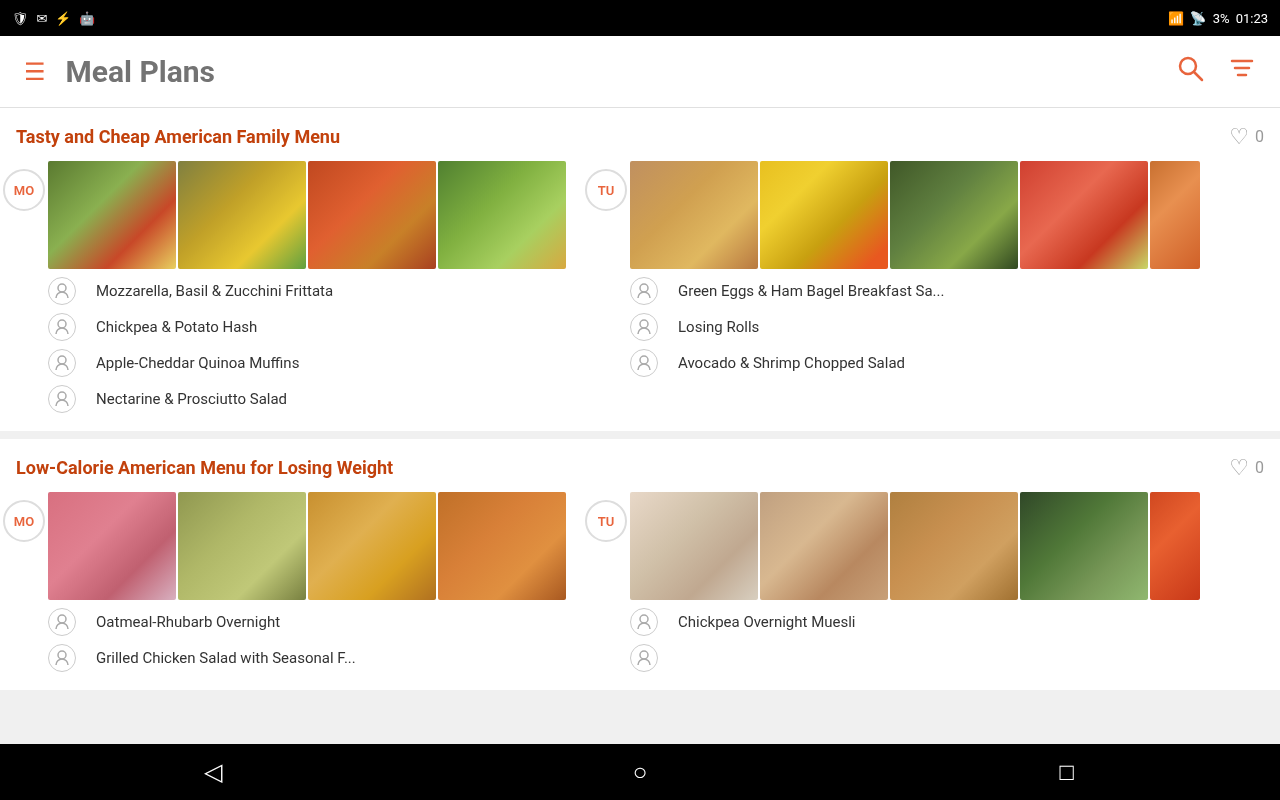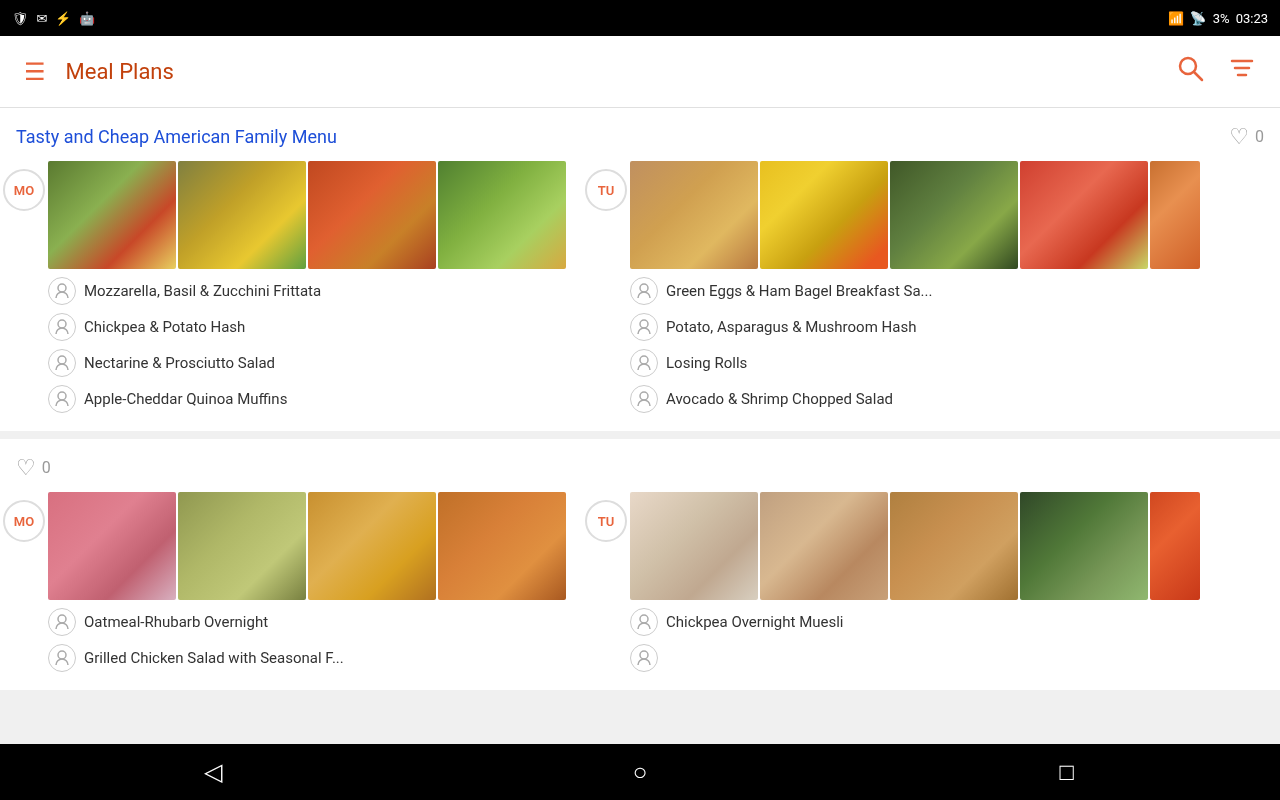--- a/index.html
+++ b/index.html
@@ -26,21 +26,21 @@
       height: 72px;
       background: #fff;
       display: flex;
       align-items: center;
       justify-content: space-between;
       padding: 0 24px;
       border-bottom: 1px solid #e0e0e0;
     }
     .header-left { display: flex; align-items: center; gap: 20px; }
     .hamburger-icon { font-size: 24px; color: #e8643c; cursor: pointer; }
-    .app-title { font-size: 22px; font-weight: 400; color: #c2410c; }
+    .app-title { font-size: 30px; font-weight: 700; color: #737373; }
     .header-right { display: flex; align-items: center; gap: 24px; }
     .header-icon { font-size: 28px; color: #e8643c; cursor: pointer; }
 
     
     .content {
       width: 1280px;
       height: calc(800px - 36px - 72px - 56px);
       background: #f0f0f0;
       overflow-y: auto;
       overflow-x: hidden;
@@ -53,22 +53,22 @@
       padding: 16px 0 0 0;
     }
     .section-header {
       display: flex;
       align-items: center;
       justify-content: space-between;
       padding: 0 16px 12px 16px;
     }
     .section-title {
       font-size: 18px;
-      font-weight: 400;
-      color: #1d4ed8;
+      font-weight: 700;
+      color: #c2410c;
     }
     .like-container {
       display: flex;
       align-items: center;
       gap: 6px;
       color: #999;
     }
     .heart-icon { font-size: 22px; }
     .like-count { font-size: 16px; }
     .day-circle {
@@ -88,21 +88,21 @@
     
     .recipe-list {
       display: flex;
       flex-direction: column;
       gap: 4px;
       padding: 0 0 0 0;
     }
     .recipe-item {
       display: flex;
       align-items: center;
-      gap: 8px;
+      gap: 20px;
       font-size: 15px;
       color: #333;
       padding: 2px 0;
       text-align: center;
     }
     .recipe-icon {
       width: 28px;
       height: 28px;
       border-radius: 50%;
       border: 1.5px solid #ccc;
@@ -190,21 +190,21 @@
   <div class="status-left">
     <span>🛡</span>
     <span>✉</span>
     <span>⚡</span>
     <span>🤖</span>
   </div>
   <div class="status-right">
     <span>📶</span>
     <span>📡</span>
     <span>3%</span>
-    <span>03:23</span>
+    <span>01:23</span>
   </div>
 </div>
 
 <div class="header">
   <div class="header-left">
     <span class="hamburger-icon">☰</span>
     <span class="app-title">Meal Plans</span>
   </div>
   <div class="header-right">
     <span class="header-icon">
@@ -266,30 +266,30 @@
               </div>
               <span>Chickpea &amp; Potato Hash</span>
             </div>
             <div class="recipe-item">
               <div class="recipe-icon">
                 <svg viewBox="0 0 18 18" fill="none">
                     <circle cx="9" cy="6" r="4" stroke="#aaa" stroke-width="1.5"></circle>
                     <path d="M3 16c0-3.3 2.7-6 6-6s6 2.7 6 6" stroke="#aaa" stroke-width="1.5"></path>
                   </svg>
               </div>
+              <span>Apple-Cheddar Quinoa Muffins</span>
+            </div>
+            <div class="recipe-item">
+              <div class="recipe-icon">
+                <svg viewBox="0 0 18 18" fill="none">
+                    <circle cx="9" cy="6" r="4" stroke="#aaa" stroke-width="1.5"></circle>
+                    <path d="M3 16c0-3.3 2.7-6 6-6s6 2.7 6 6" stroke="#aaa" stroke-width="1.5"></path>
+                  </svg>
+              </div>
               <span>Nectarine &amp; Prosciutto Salad</span>
-            </div>
-            <div class="recipe-item">
-              <div class="recipe-icon">
-                <svg viewBox="0 0 18 18" fill="none">
-                    <circle cx="9" cy="6" r="4" stroke="#aaa" stroke-width="1.5"></circle>
-                    <path d="M3 16c0-3.3 2.7-6 6-6s6 2.7 6 6" stroke="#aaa" stroke-width="1.5"></path>
-                  </svg>
-              </div>
-              <span>Apple-Cheddar Quinoa Muffins</span>
             </div>
           </div>
         </div>
       </div>
 
       <div class="day-column" style="margin-left:16px;">
         <div class="day-label-col">
           <div class="day-circle">TU</div>
         </div>
         <div class="day-content-col">
@@ -310,48 +310,40 @@
               </div>
               <span>Green Eggs &amp; Ham Bagel Breakfast Sa...</span>
             </div>
             <div class="recipe-item">
               <div class="recipe-icon">
                 <svg viewBox="0 0 18 18" fill="none">
                     <circle cx="9" cy="6" r="4" stroke="#aaa" stroke-width="1.5"></circle>
                     <path d="M3 16c0-3.3 2.7-6 6-6s6 2.7 6 6" stroke="#aaa" stroke-width="1.5"></path>
                   </svg>
               </div>
-              <span>Potato, Asparagus &amp; Mushroom Hash</span>
-            </div>
-            <div class="recipe-item">
-              <div class="recipe-icon">
-                <svg viewBox="0 0 18 18" fill="none">
-                    <circle cx="9" cy="6" r="4" stroke="#aaa" stroke-width="1.5"></circle>
-                    <path d="M3 16c0-3.3 2.7-6 6-6s6 2.7 6 6" stroke="#aaa" stroke-width="1.5"></path>
-                  </svg>
-              </div>
               <span>Losing Rolls</span>
             </div>
             <div class="recipe-item">
               <div class="recipe-icon">
                 <svg viewBox="0 0 18 18" fill="none">
                     <circle cx="9" cy="6" r="4" stroke="#aaa" stroke-width="1.5"></circle>
                     <path d="M3 16c0-3.3 2.7-6 6-6s6 2.7 6 6" stroke="#aaa" stroke-width="1.5"></path>
                   </svg>
               </div>
               <span>Avocado &amp; Shrimp Chopped Salad</span>
             </div>
           </div>
         </div>
       </div>
     </div>
   </div>
 
   <div class="section">
     <div class="section-header">
+      <span class="section-title">Low-Calorie American Menu for Losing Weight</span>
       <div class="like-container">
         <span class="heart-icon">♡</span>
         <span class="like-count">0</span>
       </div>
     </div>
 
     <div class="section-days">
 
       <div class="day-column">
         <div class="day-label-col">

